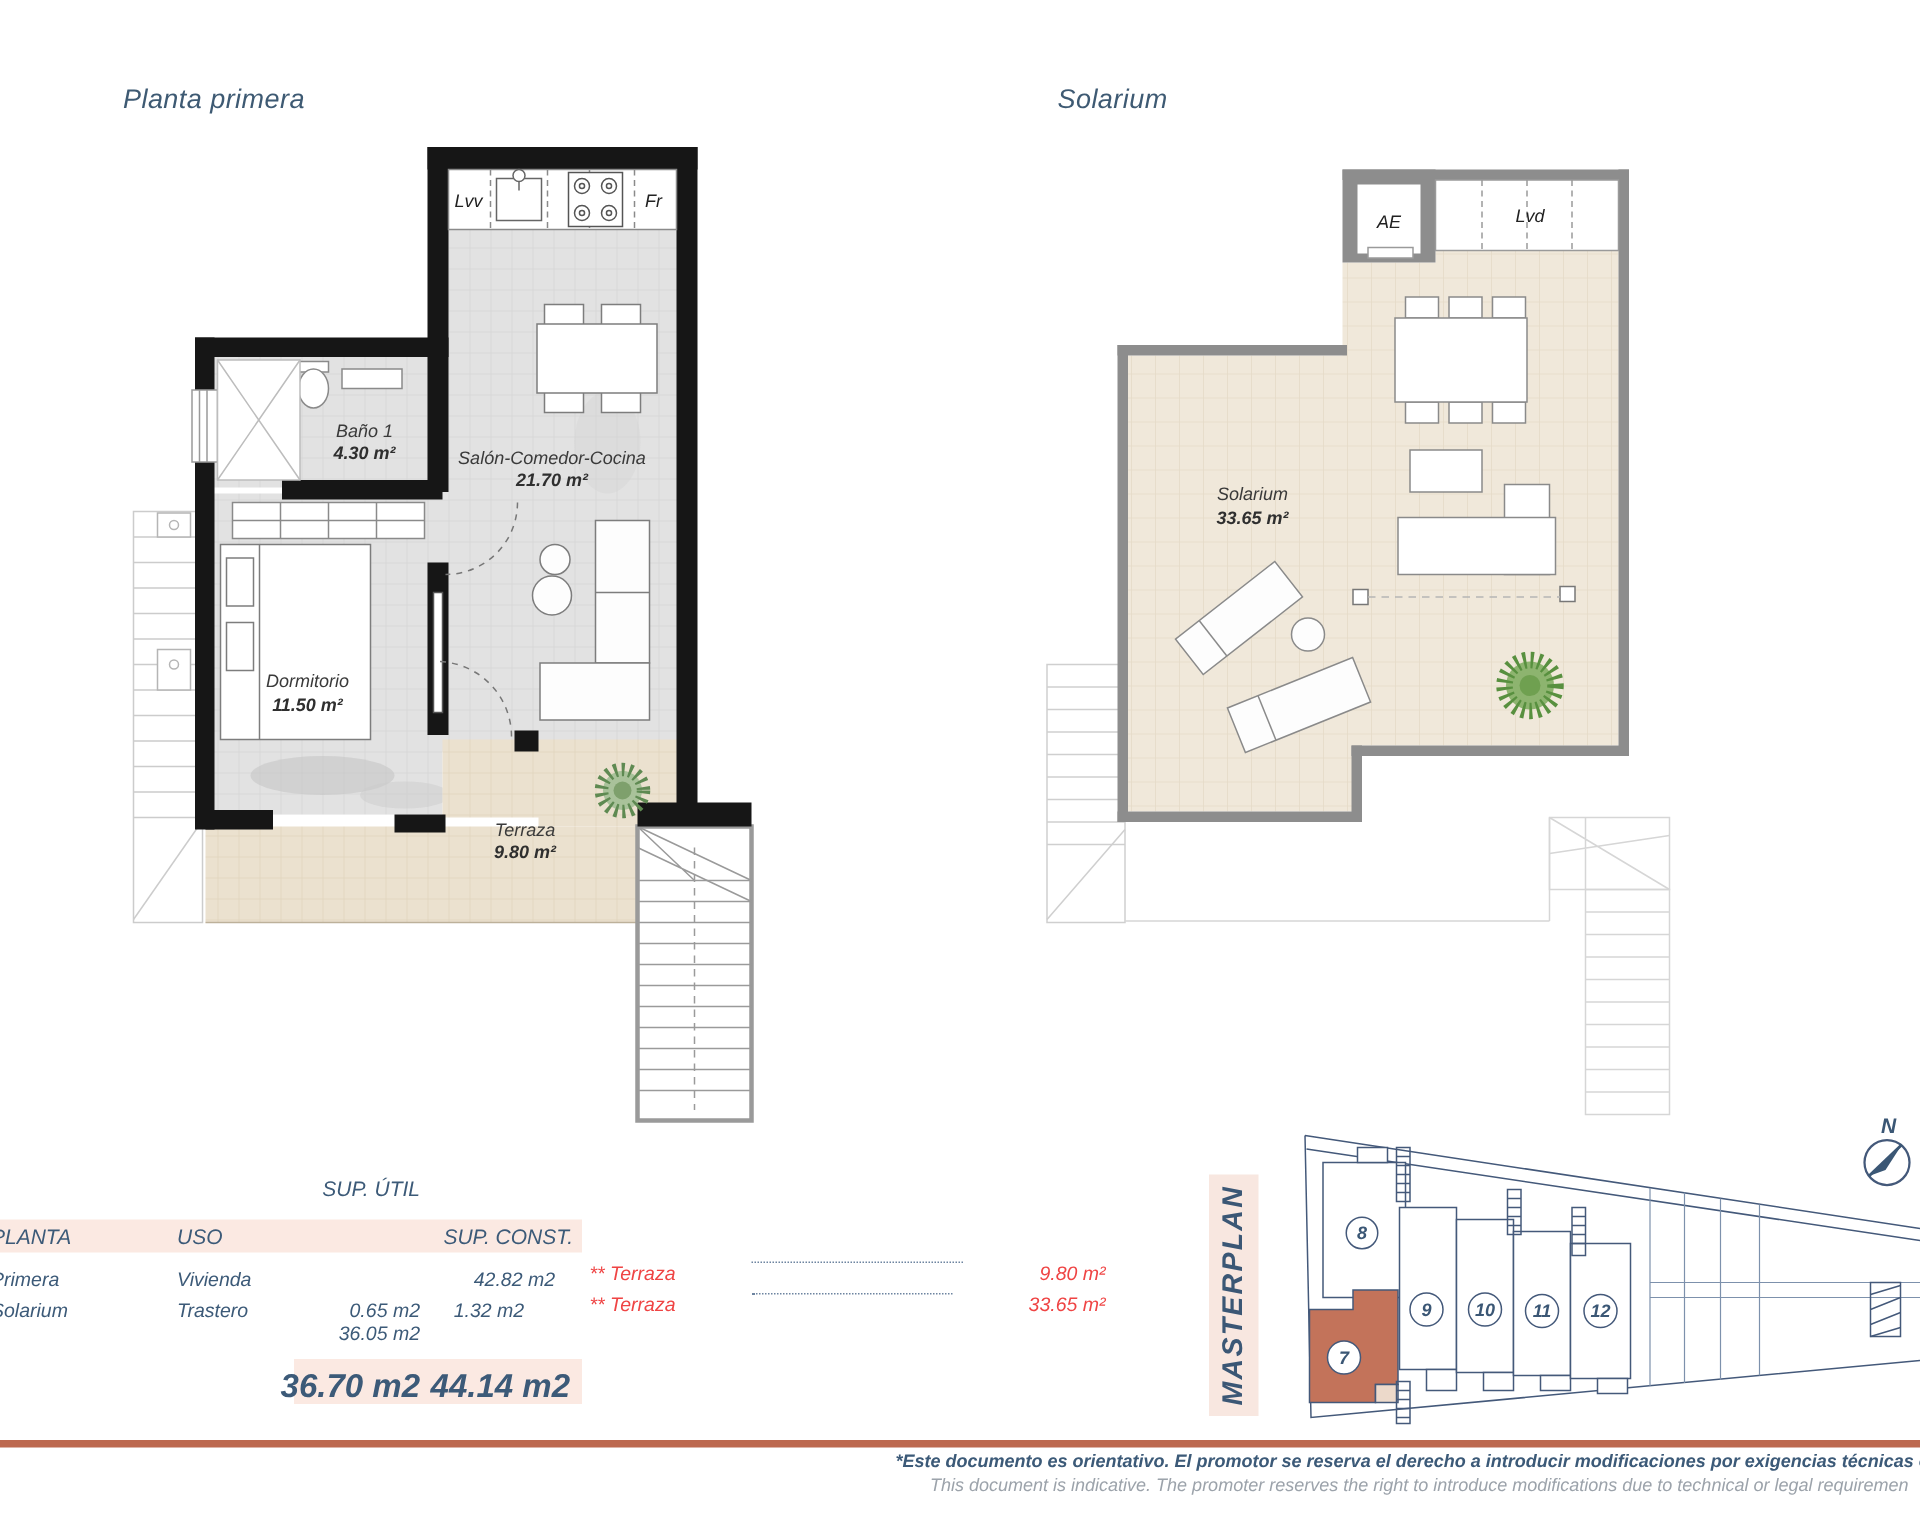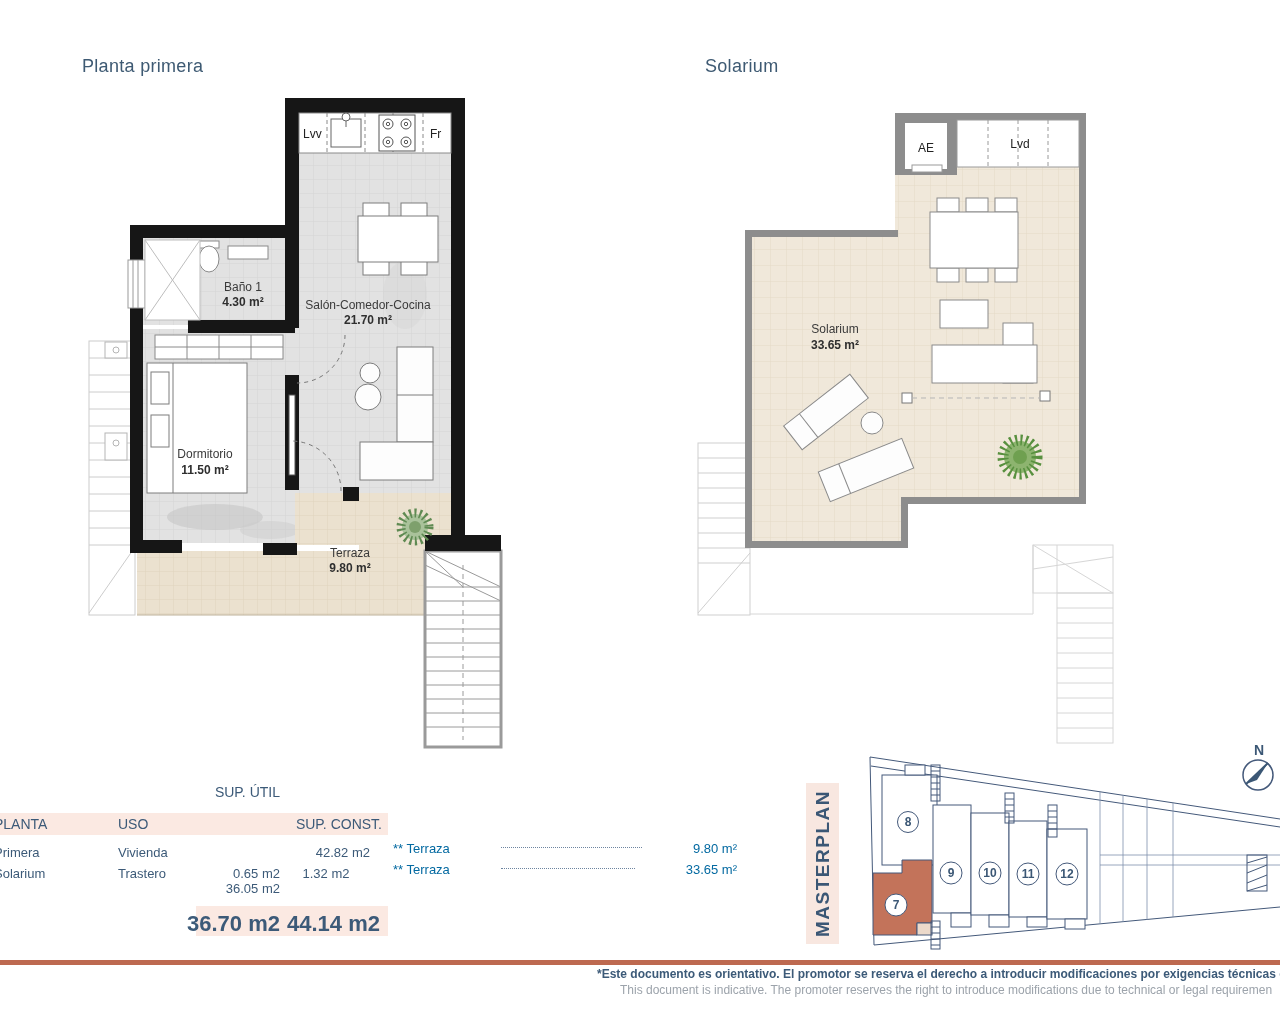--- a/index.html
+++ b/index.html
@@ -1,31 +1,31 @@
 <!DOCTYPE html>
 <html><head>
 <meta charset="utf-8">
 <style>
   html,body{margin:0;padding:0;background:#fff;}
   #page{position:relative;width:1280px;height:1024px;background:#ffffff;overflow:hidden;
-        font-family:"Liberation Sans",sans-serif;}
+        font-family:"Liberation Sans",sans-serif;font-style:italic;}
   .plan-title{position:absolute;font-size:18px;color:#3e5a73;letter-spacing:.3px;}
   svg text{font-family:"Liberation Sans",sans-serif;}
   .rname{font-size:12px;fill:#3a3a3a;}
   .rarea{font-size:12px;font-weight:bold;fill:#2f2f2f;}
   .applbl{font-size:12px;fill:#222;}
   
   .tbl{position:absolute;color:#3c5a78;font-size:13px;}
   .hdrbg{position:absolute;left:-14px;top:813px;width:402px;height:22px;background:#fbe9e2;}
   .totbg{position:absolute;left:196px;top:906px;width:192px;height:30px;background:#fbe9e2;}
   .tcell{position:absolute;white-space:nowrap;}
   .thead{font-size:14px;}
   .ttotal{font-size:22px;font-weight:bold;}
-  .annline{position:absolute;left:393px;width:344px;display:flex;align-items:center;
-           color:#0369a1;font-size:13px;white-space:nowrap;gap:46px;}
+  .annline{position:absolute;left:393px;width:344px;display:flex;align-items:flex-start;
+           color:#ef4444;font-size:13px;white-space:nowrap;gap:46px;}
   .annfill{flex:1;border-bottom:1.6px dotted #6d84a0;margin:0 5px 3px 5px;}
   .mplabel{position:absolute;left:806px;top:783px;width:33px;height:161px;background:#f8e7e0;
            display:flex;align-items:center;justify-content:center;}
   .mplabel span{writing-mode:vertical-rl;transform:rotate(180deg);color:#3b5775;
            font-size:19px;font-weight:bold;letter-spacing:1.5px;}
   .footbar{position:absolute;left:0;top:960px;width:1280px;height:5px;background:#bd6950;}
   .foot1{position:absolute;left:597px;top:967px;font-size:12px;font-weight:bold;color:#3c5a78;white-space:nowrap;}
   .foot2{position:absolute;left:620px;top:983px;font-size:12px;color:#9ca3ab;white-space:nowrap;}
 </style>
 </head>

